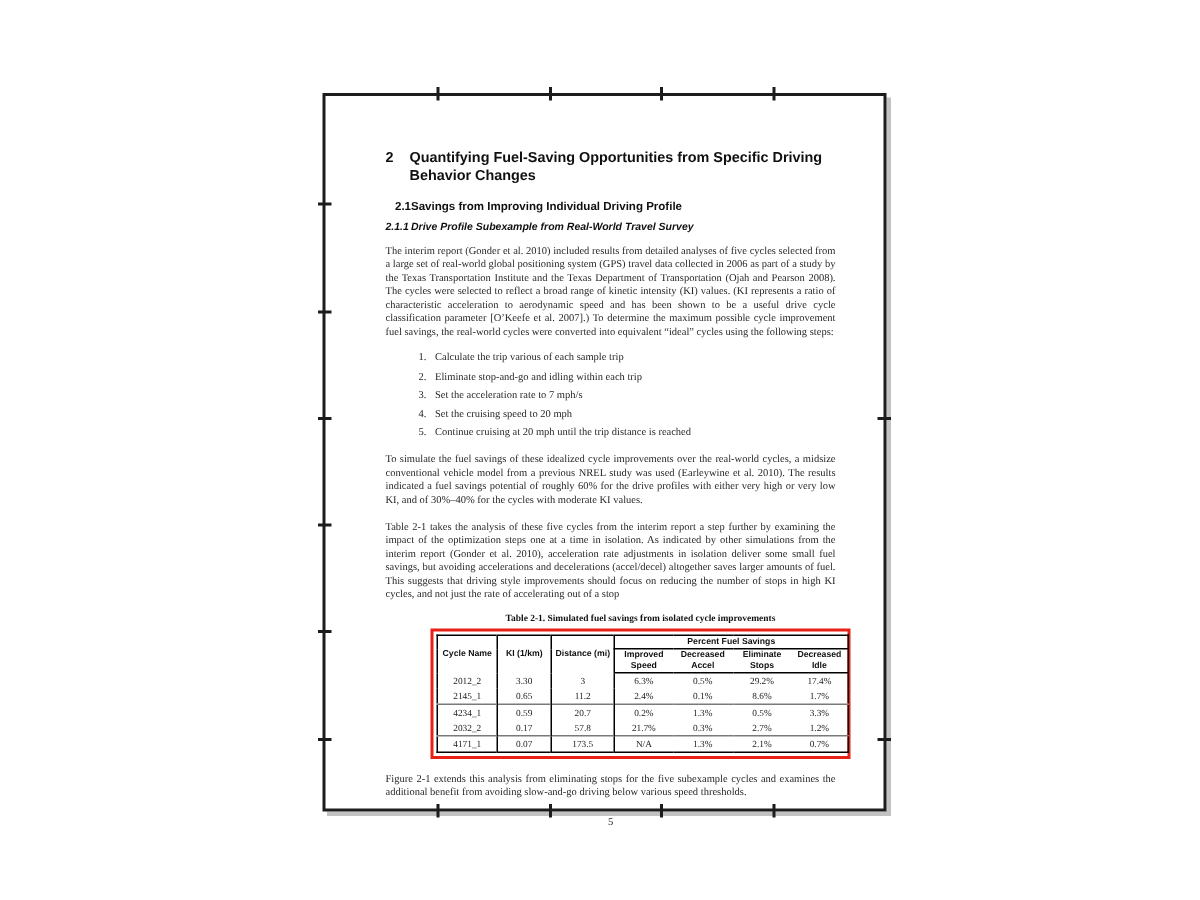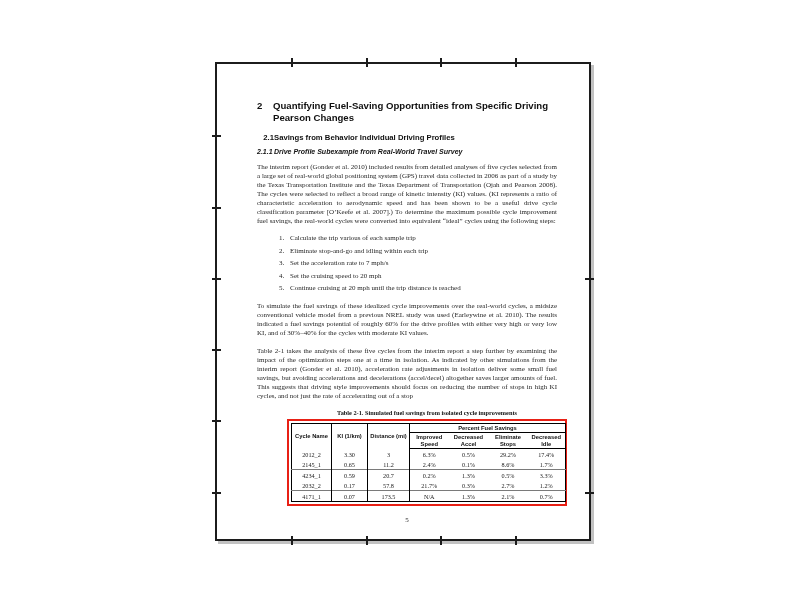--- a/index.html
+++ b/index.html
@@ -58,26 +58,26 @@
     <div class="tick h" style="left:-5px;top:60%;"></div>
     <div class="tick h" style="left:-5px;top:75%;"></div>
     <div class="tick h" style="left:-5px;top:90%;"></div>
     <div class="tick h" style="right:-5px;top:45%;"></div>
     <div class="tick h" style="right:-5px;top:90%;"></div>
 
     <div class="content">
 
       <div class="h1">
         <span class="num">2</span>
-        <span>Quantifying Fuel-Saving Opportunities from Specific Driving Pearson Changes</span>
+        <span>Quantifying Fuel-Saving Opportunities from Specific Driving Behavior Changes</span>
       </div>
 
       <div class="h2">
         <span class="num">2.1</span>
-        <span>Savings from Behavior Individual Driving Profiles</span>
+        <span>Savings from Improving Individual Driving Profile</span>
       </div>
 
       <div class="h3">
         <span class="num">2.1.1</span>
         <span>Drive Profile Subexample from Real-World Travel Survey</span>
       </div>
 
       <p class="body">The interim report (Gonder et al. 2010) included results from detailed analyses of five cycles selected from a large set of real-world global positioning system (GPS) travel data collected in 2006 as part of a study by the Texas Transportation Institute and the Texas Department of Transportation (Ojah and Pearson 2008). The cycles were selected to reflect a broad range of kinetic intensity (KI) values. (KI represents a ratio of characteristic acceleration to aerodynamic speed and has been shown to be a useful drive cycle classification parameter [O’Keefe et al. 2007].) To determine the maximum possible cycle improvement fuel savings, the real-world cycles were converted into equivalent “ideal” cycles using the following steps:</p>
 
       <div class="steps">
@@ -178,18 +178,19 @@
                 <td>N/A</td>
                 <td>1.3%</td>
                 <td>2.1%</td>
                 <td>0.7%</td>
               </tr>
             </tbody>
           </table>
         </div>
       </div>
 
+      <p class="body">Figure 2-1 extends this analysis from eliminating stops for the five subexample cycles and examines the additional benefit from avoiding slow-and-go driving below various speed thresholds.</p>
 
       <div class="pagenum">5</div>
 
     </div>
   </div>
 </div>
 
 </body></html>

